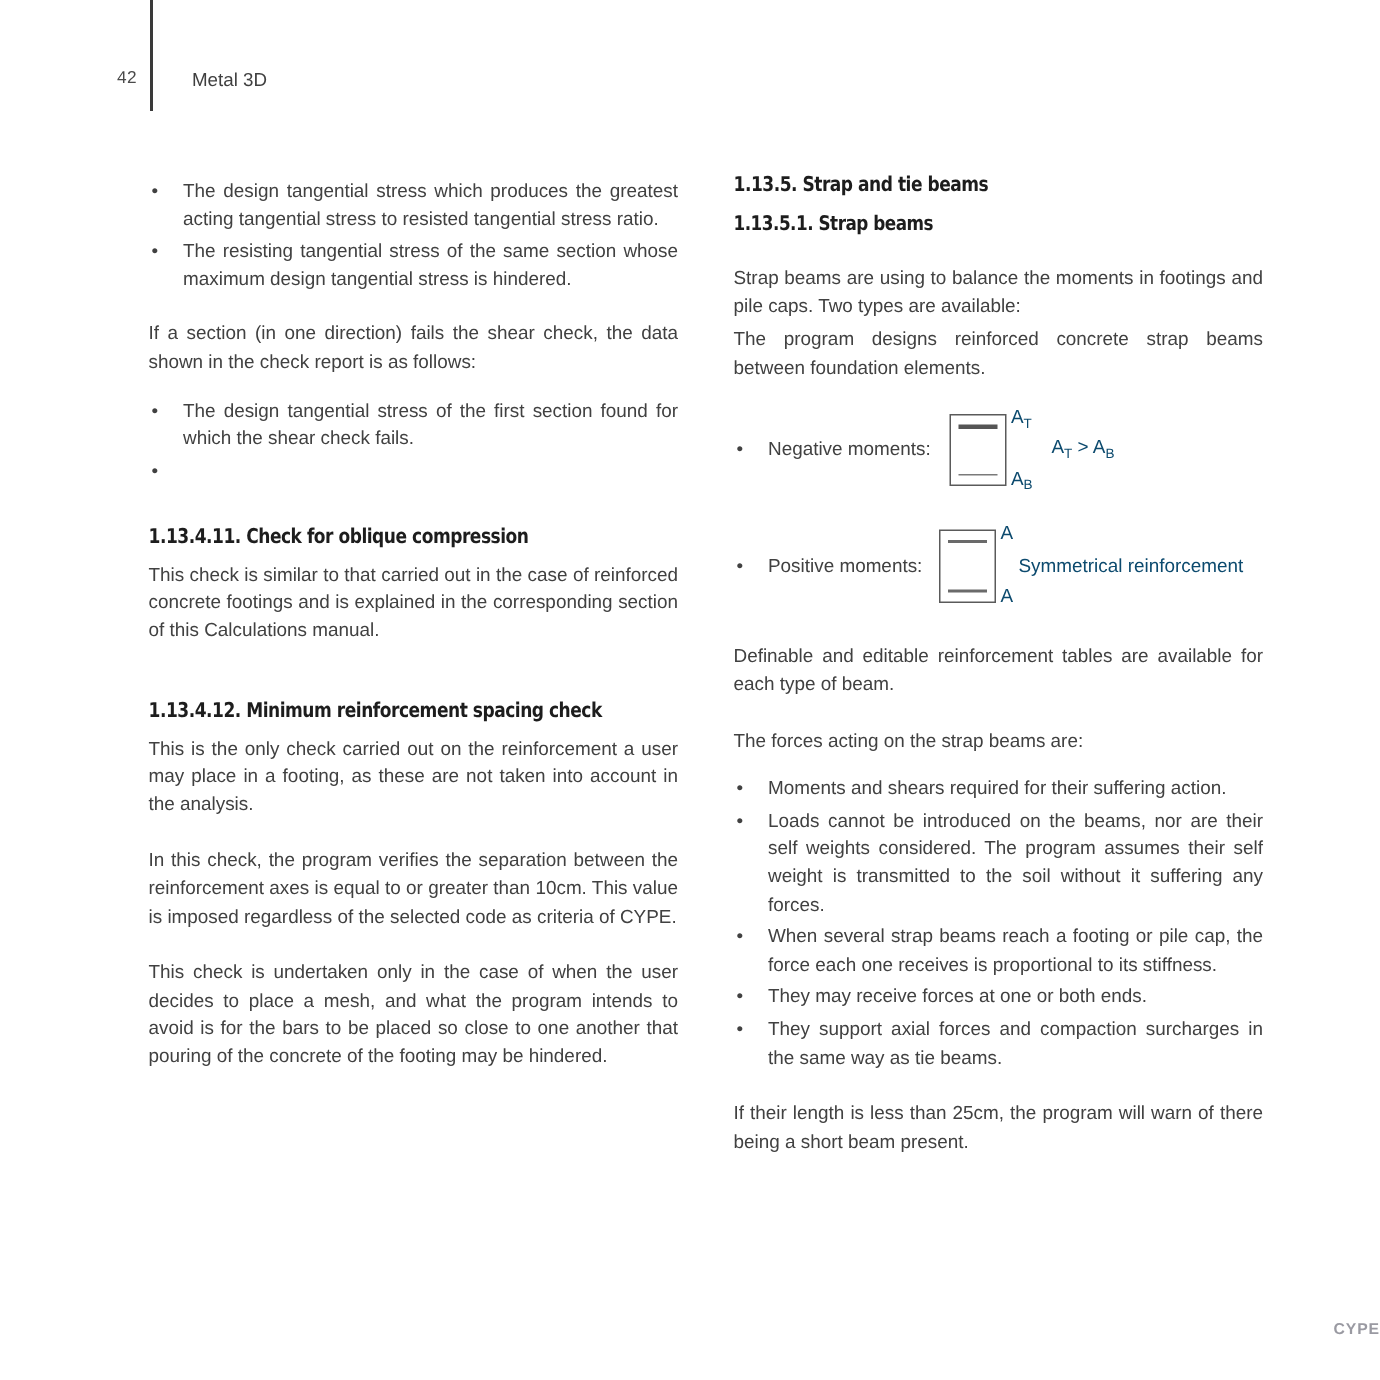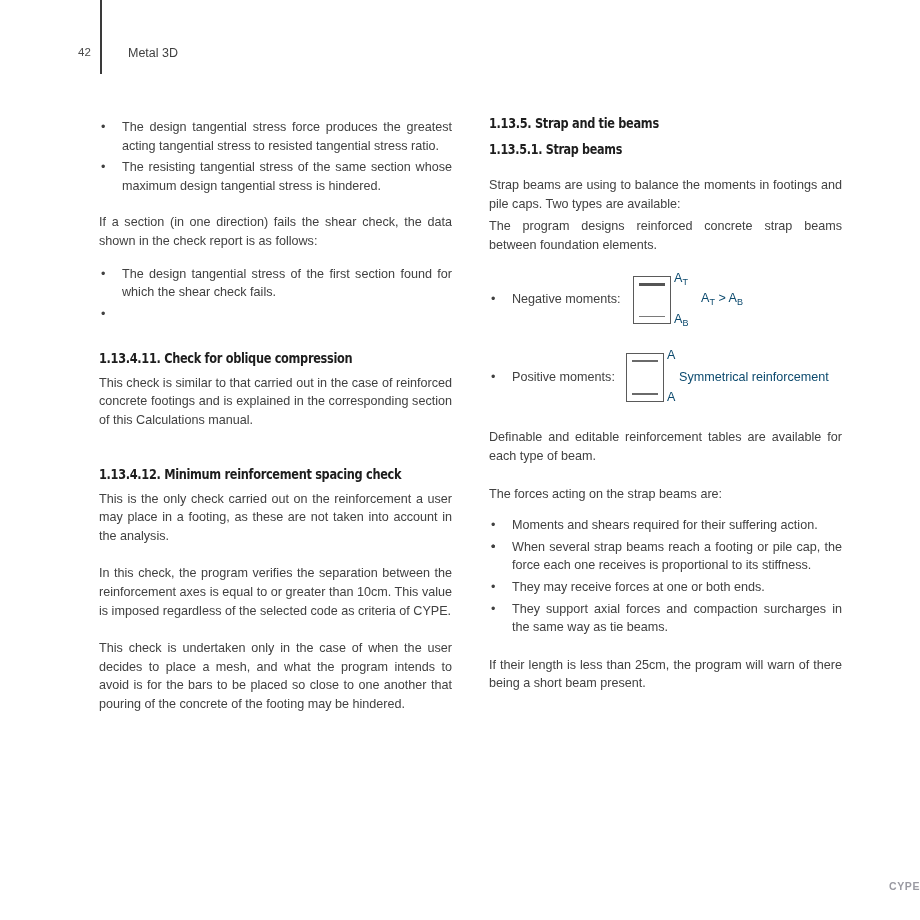--- a/index.html
+++ b/index.html
@@ -178,21 +178,21 @@
   <div class="header-rule"></div>
   <div class="page-number">42</div>
   <div class="header-title">Metal 3D</div>
 </div>
 
 <div class="col col-left">
 
   <ul class="bullets">
     <li>
       <span class="bullet-dot">•</span>
-      <span>The design tangential stress force produces the greatest acting tangential stress to resisted tangential stress ratio.</span>
+      <span>The design tangential stress which produces the greatest acting tangential stress to resisted tangential stress ratio.</span>
     </li>
     <li>
       <span class="bullet-dot">•</span>
       <span>The resisting tangential stress of the same section whose maximum design tangential stress is hindered.</span>
     </li>
   </ul>
 
   <p class="body" style="margin-top:18px;">If a section (in one direction) fails the shear check, the data shown in the check report is as follows:</p>
 
   <ul class="bullets">
@@ -258,20 +258,21 @@
   <p class="body" style="margin-top:16px;">Definable and editable reinforcement tables are available for each type of beam.</p>
   <p class="body" style="margin-top:19px; margin-bottom:13px;">The forces acting on the strap beams are:</p>
 
   <ul class="bullets">
     <li>
       <span class="bullet-dot">•</span>
       <span>Moments and shears required for their suffering action.</span>
     </li>
     <li>
       <span class="bullet-dot">•</span>
+      <span>Loads cannot be introduced on the beams, nor are their self weights considered. The program assumes their self weight is transmitted to the soil without it suffering any forces.</span>
     </li>
     <li>
       <span class="bullet-dot">•</span>
       <span>When several strap beams reach a footing or pile cap, the force each one receives is proportional to its stiffness.</span>
     </li>
     <li>
       <span class="bullet-dot">•</span>
       <span>They may receive forces at one or both ends.</span>
     </li>
     <li>

